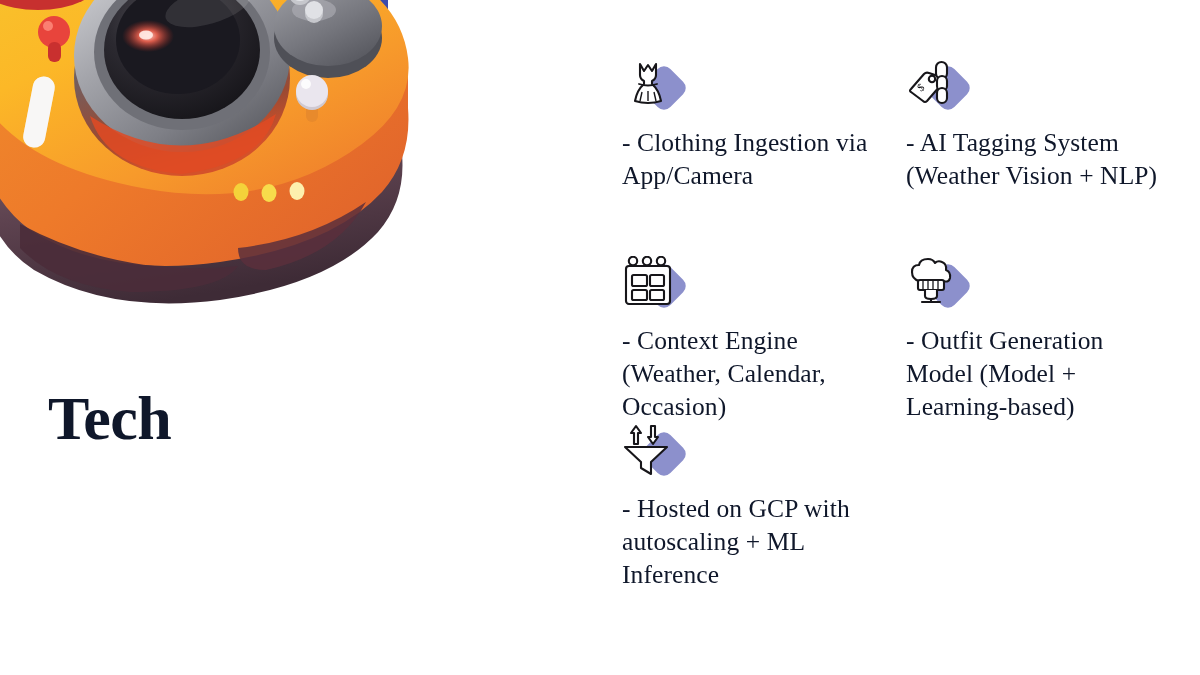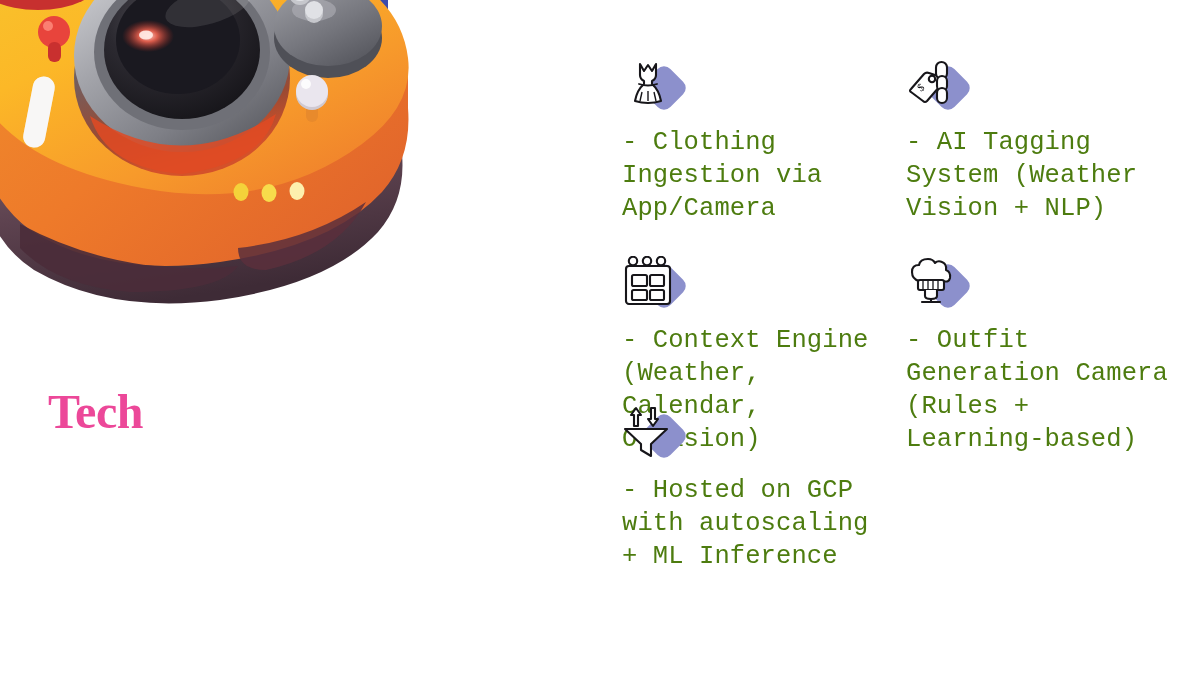--- a/index.html
+++ b/index.html
@@ -33,44 +33,44 @@
   #camera-art svg { display: block; width: 100%; height: 100%; }
 
   
   #title {
     position: absolute;
     left: 48px;
     top: 388px;
     width: 520px;
     font-family: "Liberation Serif", serif;
     font-weight: 700;
-    font-size: 48px;
+    font-size: 62px;
     line-height: 0.99;
     letter-spacing: -0.5px;
-    color: #ec4899;
+    color: #0f172a;
   }
   #title .tl { display: block; }
 
   
   #features {
     position: absolute;
     left: 622px;
     top: 58px;
     width: 556px;
     height: 600px;
   }
   .feature {
     position: absolute;
     width: 262px;
   }
   .feature.col-a { left: 0; }
   .feature.col-b { left: 284px; }
   .feature.row-1 { top: 0; }
   .feature.row-2 { top: 198px; }
-  .feature.row-3 { top: 348px; }
+  .feature.row-3 { top: 366px; }
 
   .icon-wrap {
     position: relative;
     width: 62px; height: 56px;
     margin-bottom: 12px;
   }
   .icon-diamond {
     position: absolute;
     left: 24px; top: 12px;
     width: 36px; height: 36px;
@@ -79,24 +79,24 @@
     transform: rotate(45deg);
   }
   .icon-glyph {
     position: absolute;
     left: 0; top: 0;
     width: 52px; height: 52px;
   }
   .icon-glyph svg { display: block; width: 100%; height: 100%; }
 
   .feature-text {
-    font-family: Liberation Mono, monospace;
+    font-family: Liberation Serif, serif;
     font-size: 25.5px;
     line-height: 1.30;
-    color: #4d7c0f;
+    color: #0f172a;
     letter-spacing: 0.1px;
   }
 </style>
 </head>
 <body>
 
 <div id="slide">
 
   <div id="blue-panel"></div>
 
@@ -304,21 +304,21 @@
             </g>
             <g stroke="#17161a" stroke-width="1.3" fill="none">
               <path d="M17 25 l0 8"></path>
                 <path d="M22 25 l0 8"></path>
               <path d="M27 25 l0 8"></path>
                 <path d="M32 25 l0 8"></path>
             </g>
           </svg>
         </div>
       </div>
-      <div class="feature-text">- Outfit Generation Camera (Rules + Learning-based)</div>
+      <div class="feature-text">- Outfit Generation Model (Model + Learning-based)</div>
     </div>
 
     <div class="feature col-a row-3">
       <div class="icon-wrap">
         <div class="icon-diamond"></div>
         <div class="icon-glyph">
           <svg viewBox="0 0 52 52" xmlns="http://www.w3.org/2000/svg">
             <g fill="#ffffff" stroke="#17161a" stroke-width="2.1" stroke-linejoin="round" stroke-linecap="round">
               <path d="M14 2 l-5 7 l3 0 l0 11 l4 0 l0 -11 l3 0 Z"></path>
               <path d="M31 20 l5 -7 l-3 0 l0 -11 l-4 0 l0 11 l-3 0 Z"></path>

